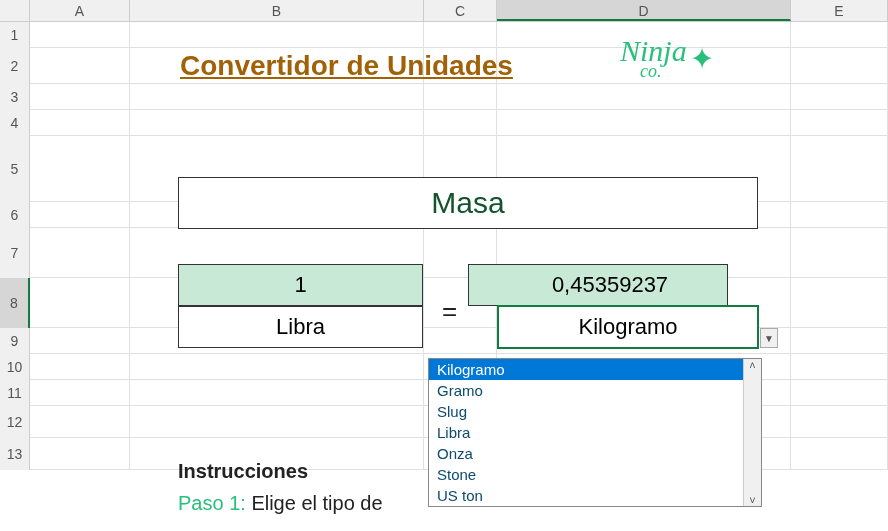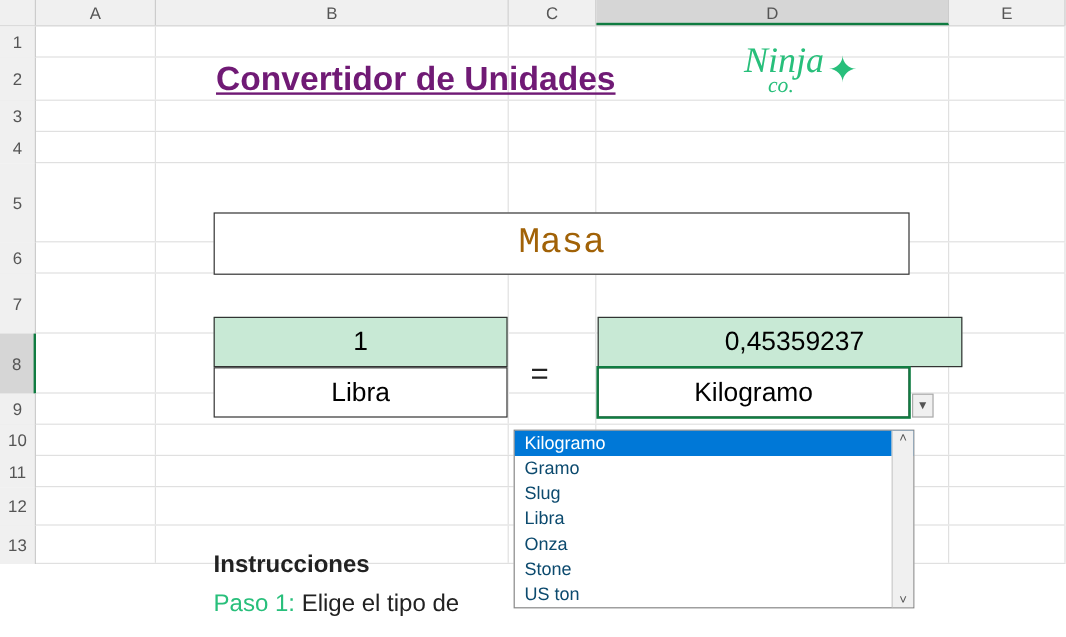--- a/index.html
+++ b/index.html
@@ -79,21 +79,21 @@
     .r11 { height: 26px; }
     .r12 { height: 32px; }
     .r13 { height: 32px; }
 
     .title {
       position: absolute;
       left: 180px;
       top: 50px;
       font-size: 28px;
       font-weight: bold;
-      color: #701a75;
+      color: #a16207;
       text-decoration: underline;
     }
     .logo {
       position: absolute;
       left: 620px;
       top: 38px;
       font-family: cursive;
       font-size: 30px;
       font-weight: normal;
       font-style: italic;
@@ -115,39 +115,38 @@
       position: absolute;
       left: 178px;
       top: 177px;
       width: 580px;
       height: 52px;
       border: 1px solid #333;
       display: flex;
       align-items: center;
       justify-content: center;
       font-size: 30px;
-      color: #a16207;
-      background: #fff;
-      font-family: Liberation Mono, monospace;
+      color: #14532d;
+      background: #fff;
     }
     .input-box {
       position: absolute;
       border: 1px solid #333;
       text-align: center;
       font-size: 22px;
       display: flex;
       align-items: center;
       justify-content: center;
     }
     .val-left {
       left: 178px; top: 264px; width: 245px; height: 42px;
       background: #c8e9d5;
     }
     .val-right {
-      left: 498px; top: 264px; width: 304px; height: 42px;
+      left: 468px; top: 264px; width: 260px; height: 42px;
       background: #c8e9d5;
       padding-left: 24px;
     }
     .unit-left {
       left: 178px; top: 306px; width: 245px; height: 42px;
       background: #fff;
     }
     .unit-right {
       left: 498px; top: 306px; width: 260px; height: 42px;
       background: #fff;

